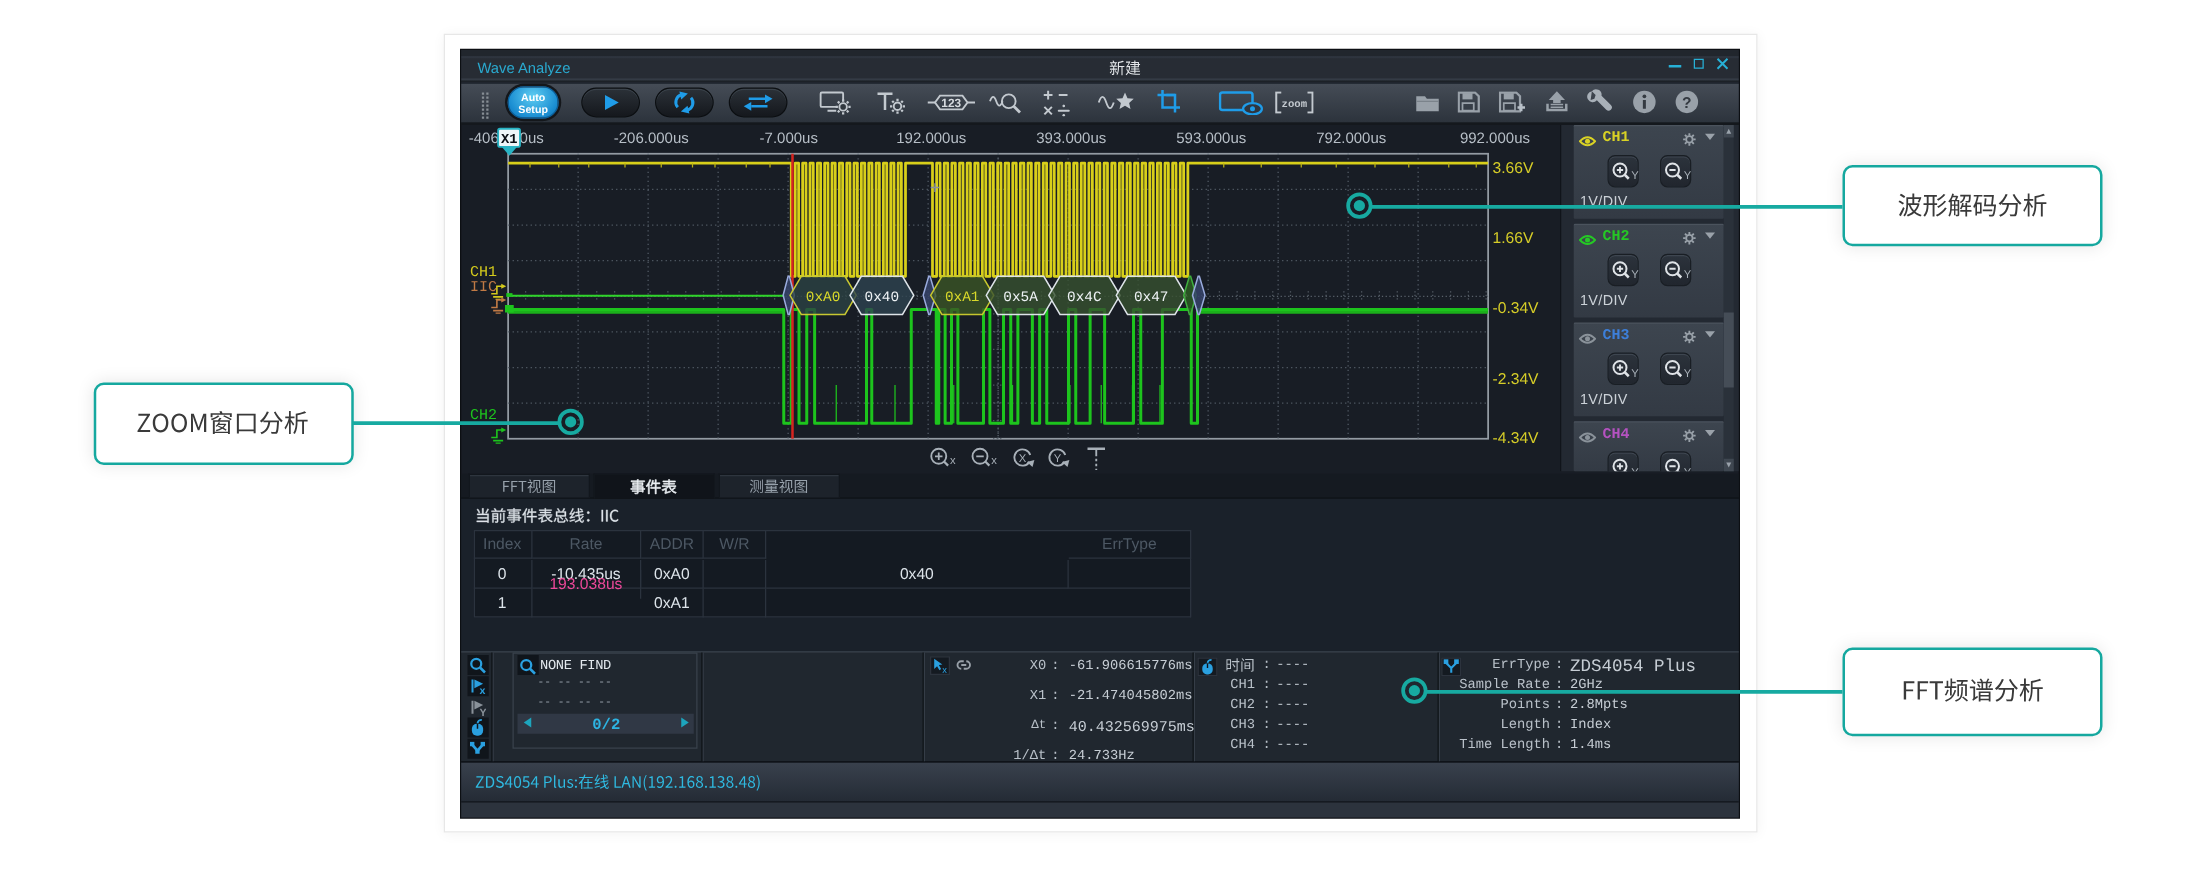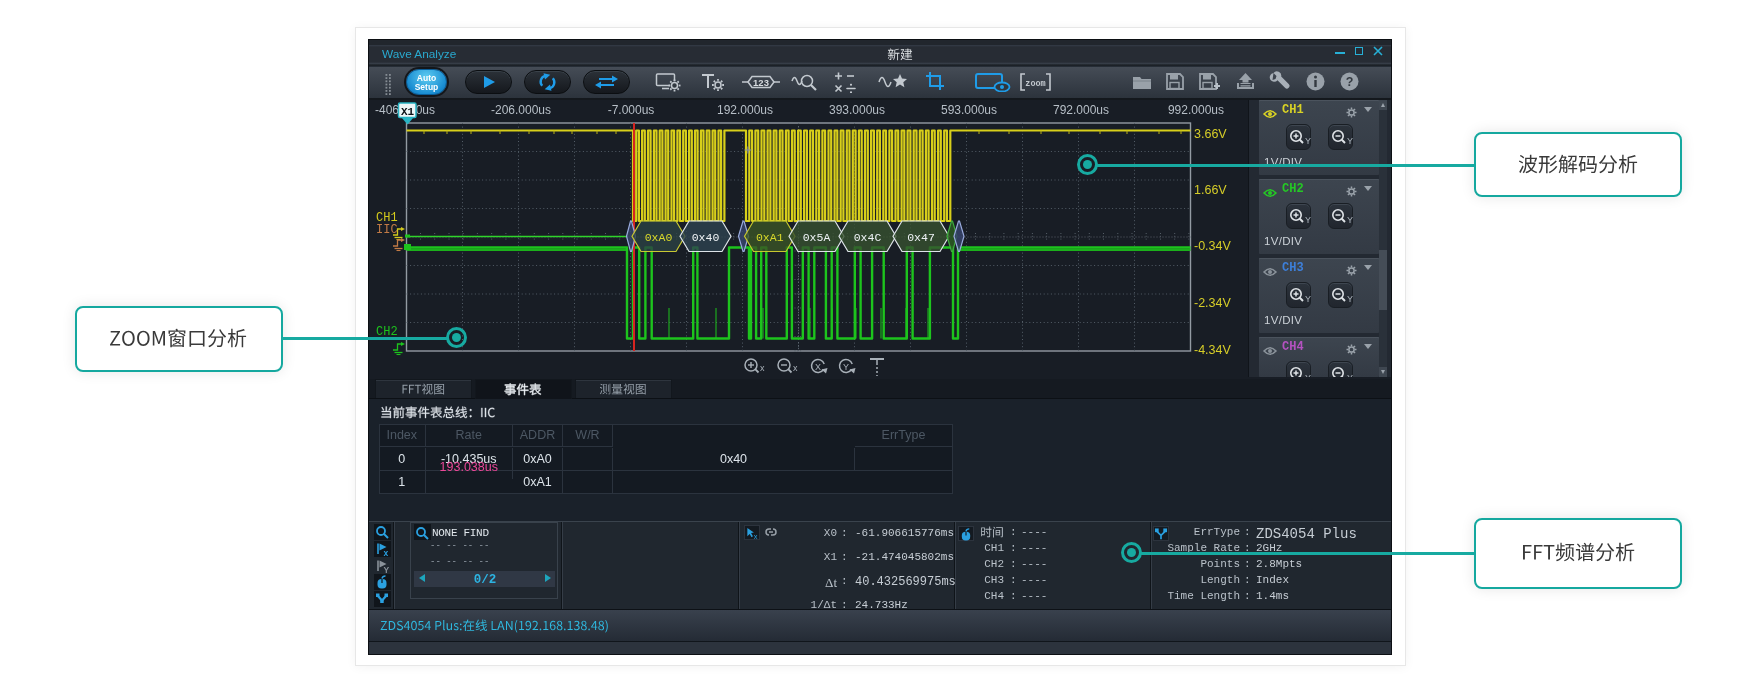--- a/index.html
+++ b/index.html
@@ -523,21 +523,21 @@
     <svg style="position:absolute;left:395px;top:486px" width="14" height="14" viewBox="0 0 14 14">
       <path d="M5 9 a3 3 0 0 1 0 -6 h2 M9 3 a3 3 0 0 1 0 6 h-2" stroke="#98a0a8" stroke-width="1.5" fill="none"></path>
       <line x1="5" y1="6" x2="9" y2="6" stroke="#98a0a8" stroke-width="1.5"></line>
     </svg>
     <div style="position:absolute;left:468px;top:487px;transform:translateX(-100%);font-family:'Liberation Mono',monospace;font-size:11px;color:#b9c1c9;white-space:pre;">X0</div>
     <div style="position:absolute;left:472px;top:487px;font-family:'Liberation Mono',monospace;font-size:11px;color:#b9c1c9;white-space:pre;">:</div>
     <div style="position:absolute;left:486px;top:487px;font-family:'Liberation Mono',monospace;font-size:11px;color:#c6cdd4;white-space:pre;">-61.906615776ms</div>
     <div style="position:absolute;left:468px;top:511px;transform:translateX(-100%);font-family:'Liberation Mono',monospace;font-size:11px;color:#b9c1c9;white-space:pre;">X1</div>
     <div style="position:absolute;left:472px;top:511px;font-family:'Liberation Mono',monospace;font-size:11px;color:#b9c1c9;white-space:pre;">:</div>
     <div style="position:absolute;left:486px;top:511px;font-family:'Liberation Mono',monospace;font-size:11px;color:#c6cdd4;white-space:pre;">-21.474045802ms</div>
-    <div style="position:absolute;left:468px;top:535px;transform:translateX(-100%);font-family:Liberation Serif, serif;font-size:13px;color:#b9c1c9;white-space:pre;">Δt</div>
+    <div style="position:absolute;left:468px;top:535px;transform:translateX(-100%);font-family:Liberation Mono, monospace;font-size:10px;color:#b9c1c9;white-space:pre;">Δt</div>
     <div style="position:absolute;left:472px;top:535px;font-family:'Liberation Mono',monospace;font-size:11px;color:#b9c1c9;white-space:pre;">:</div>
     <div style="position:absolute;left:486px;top:535px;font-family:'Liberation Mono',monospace;font-size:12px;color:#c6cdd4;white-space:pre;">40.432569975ms</div>
     <div style="position:absolute;left:468px;top:559px;transform:translateX(-100%);font-family:'Liberation Mono',monospace;font-size:11px;color:#b9c1c9;white-space:pre;">1/Δt</div>
     <div style="position:absolute;left:472px;top:559px;font-family:'Liberation Mono',monospace;font-size:11px;color:#b9c1c9;white-space:pre;">:</div>
     <div style="position:absolute;left:486px;top:559px;font-family:'Liberation Mono',monospace;font-size:11px;color:#c6cdd4;white-space:pre;">24.733Hz</div>
     <div style="position:absolute;left:589px;top:486px;width:16px;height:15px;background:#141a21;border:1px solid #2c333d"><svg width="14" height="13" viewBox="0 0 14 14">
         <rect x="2.5" y="4" width="9" height="9.5" rx="4" fill="#2aa0e0"></rect>
         <line x1="7" y1="4" x2="7" y2="8" stroke="#10151b" stroke-width="1.2"></line>
         <path d="M7 3.5 a3.5 3 0 0 1 3.5 -2.5" stroke="#2aa0e0" stroke-width="1.4" fill="none"></path>
       </svg></div>

